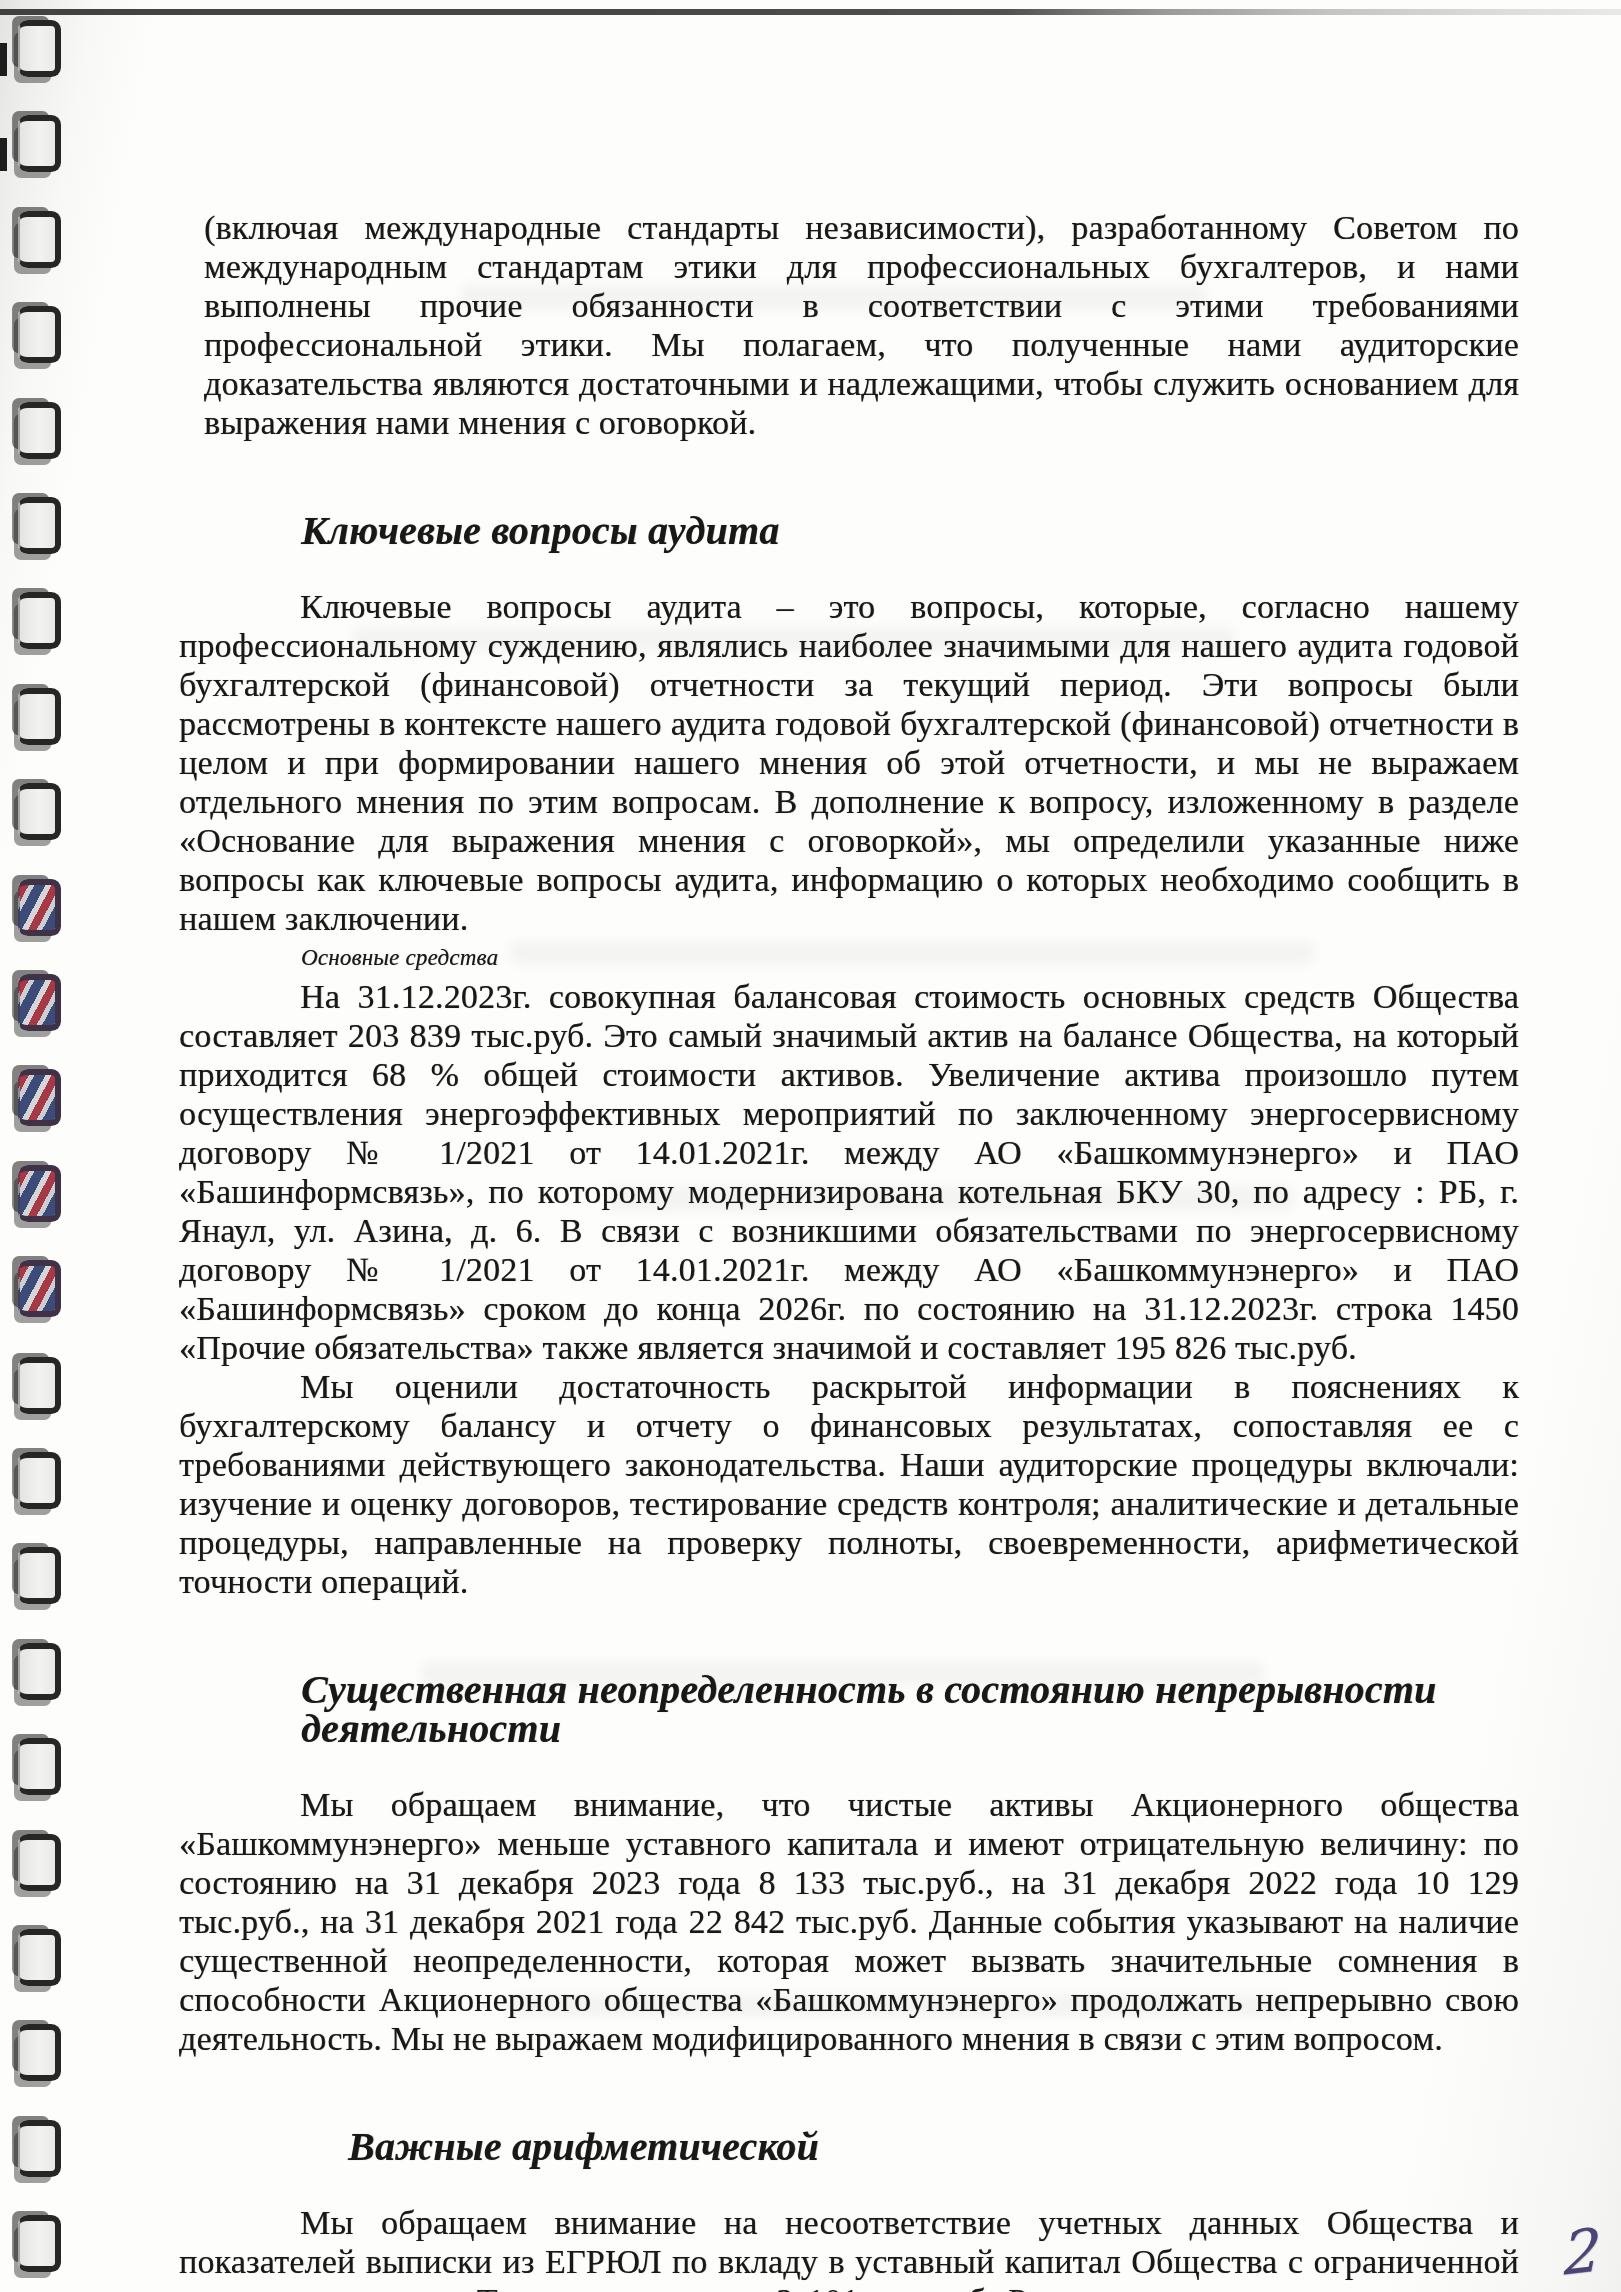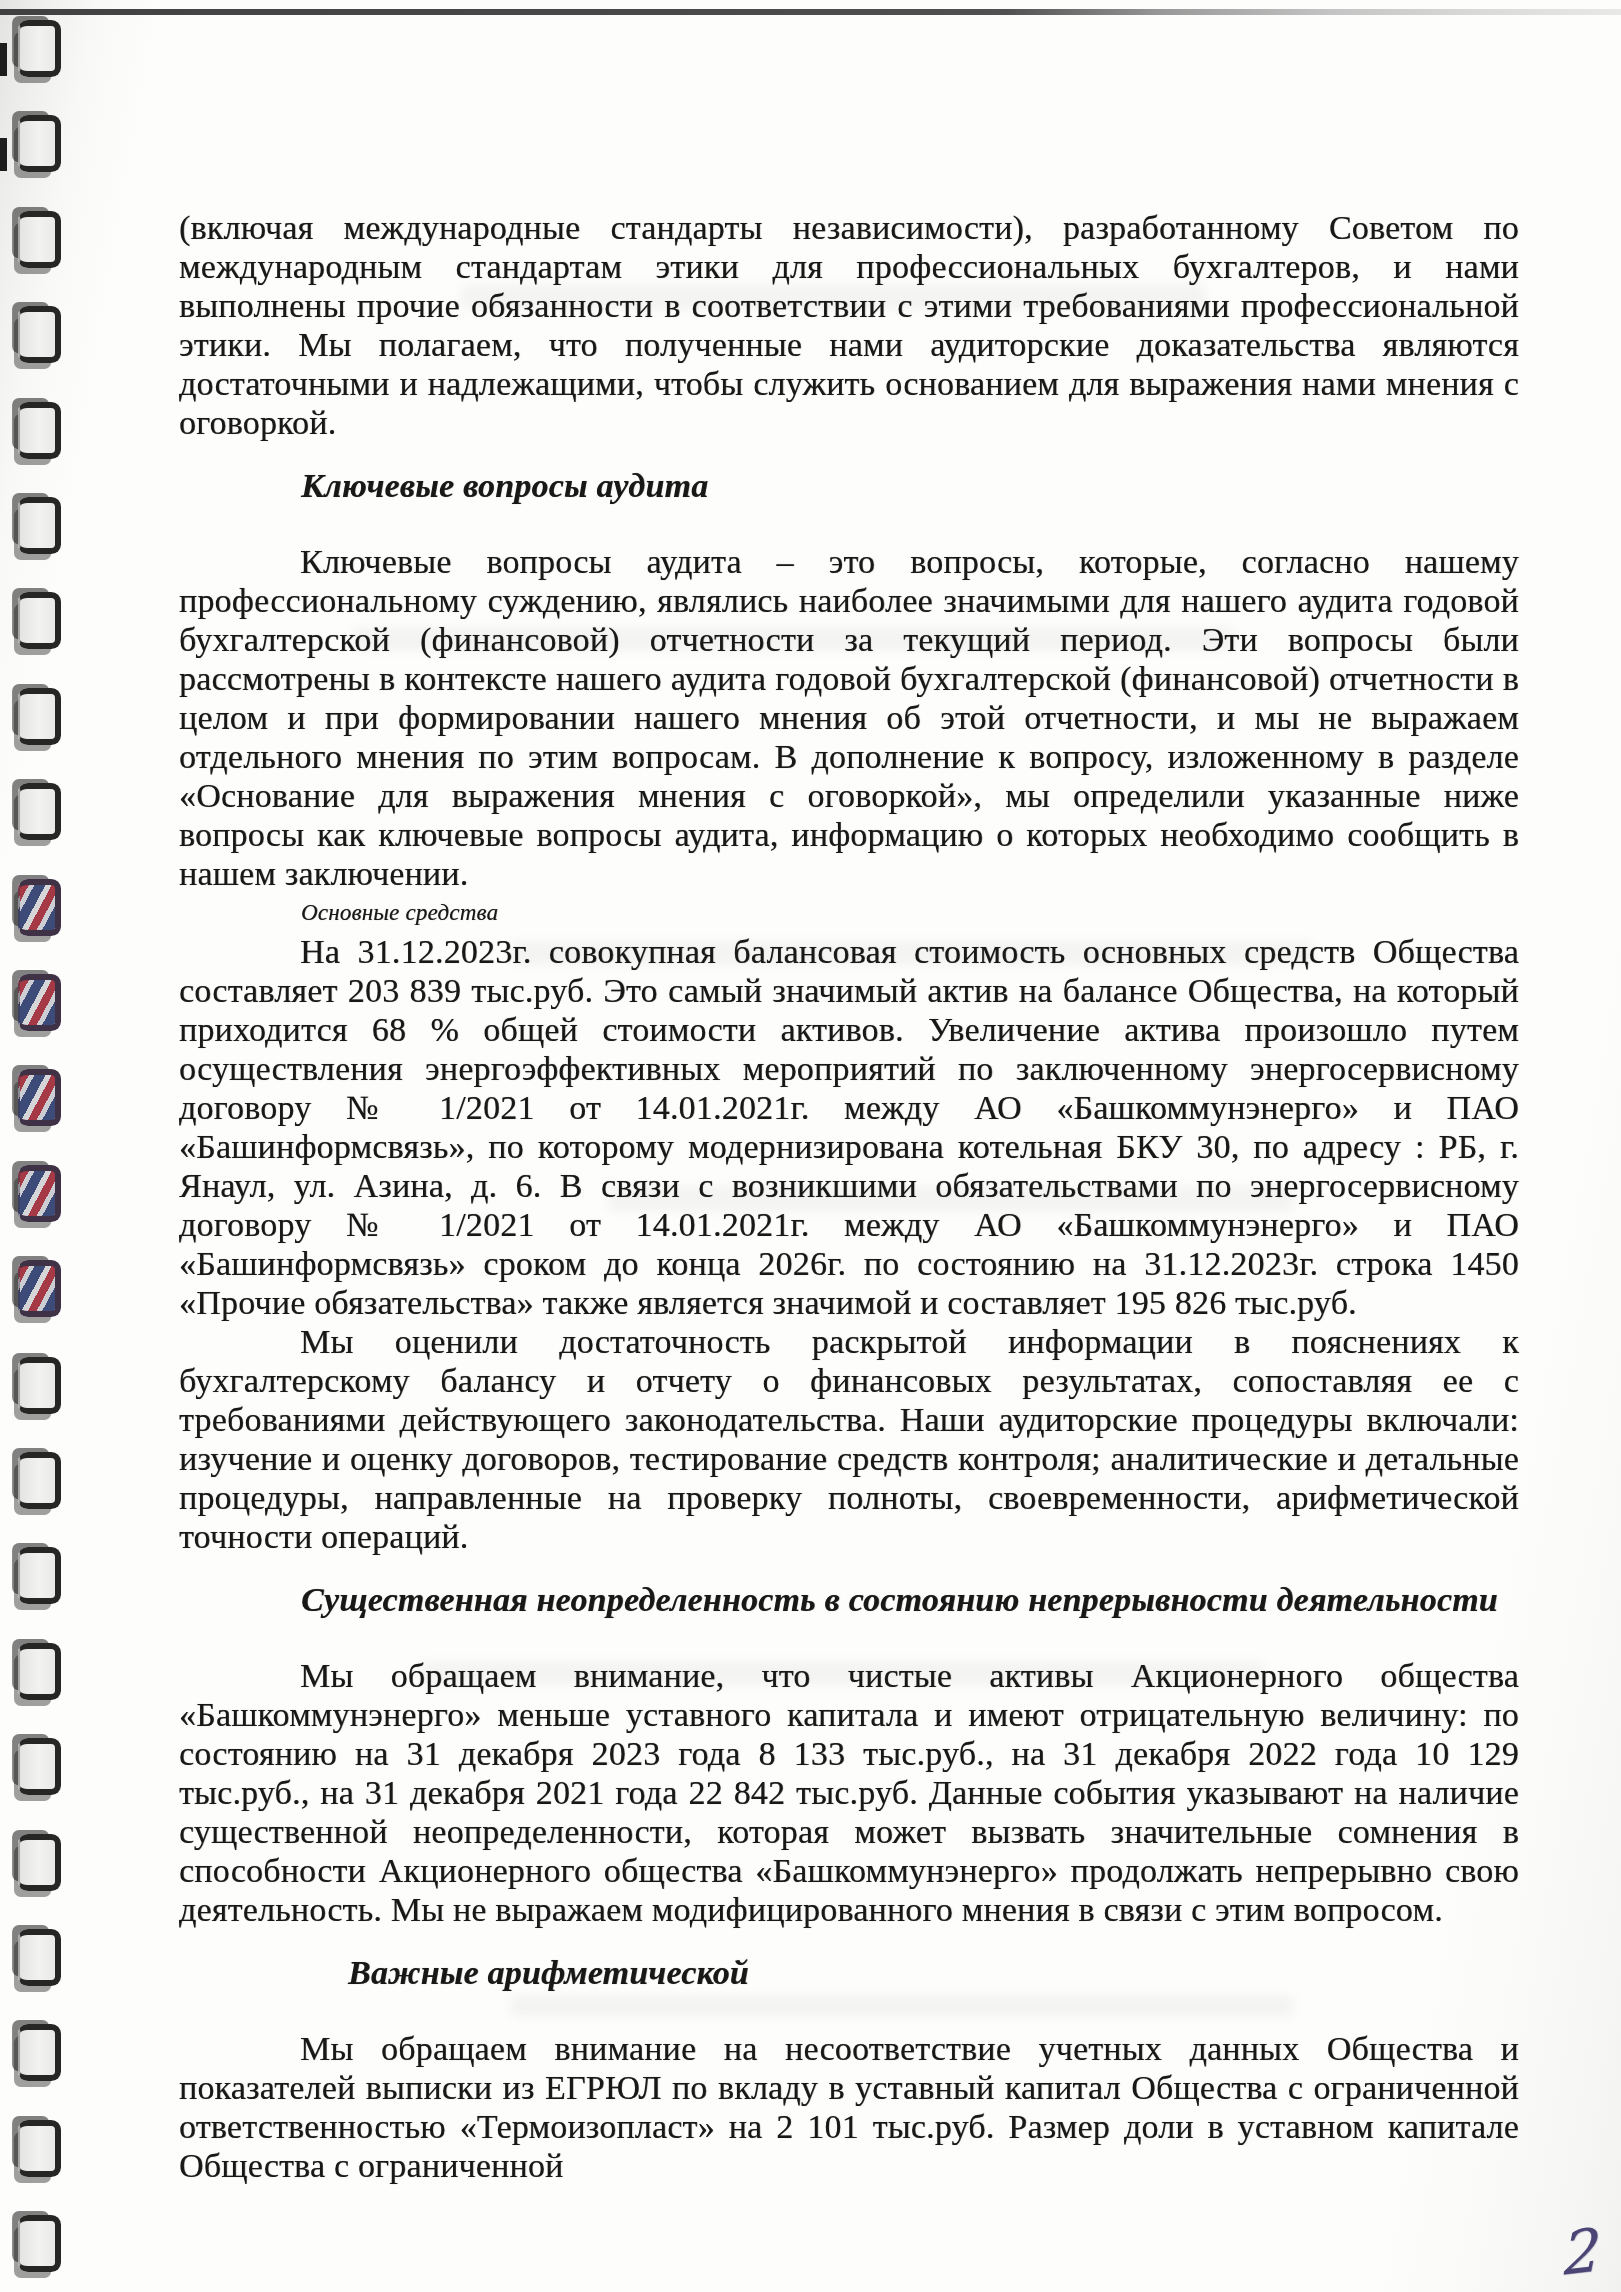--- a/index.html
+++ b/index.html
@@ -71,29 +71,29 @@
     width: 1340px;
     font-family: "Liberation Serif", "DejaVu Serif", serif;
     font-size: 34px;
     line-height: 39px;
     color: #181817;
     text-align: justify;
     letter-spacing: 0.2px;
     text-shadow: 0.4px 0.4px 0.7px rgba(45,45,45,0.65);
   }
   .para { margin: 0; text-indent: 121px; }
-  .para.first { text-indent: 0; }
+  .para.first { text-indent: 0; margin-left: 25px; }
   .heading {
-    font-size: 34px;
+    font-size: 40px;
     line-height: 39px;
     font-weight: bold;
     font-style: italic;
     text-align: left;
     text-indent: 0;
-    margin: 24px 0 37px 122px;
+    margin: 69px 0 37px 122px;
     font-family: Liberation Serif, serif;
   }
   .subheading {
     font-size: 23px;
     line-height: 39px;
     font-weight: normal;
     font-style: italic;
     text-align: left;
     text-indent: 0;
     margin: 0 0 0 122px;

